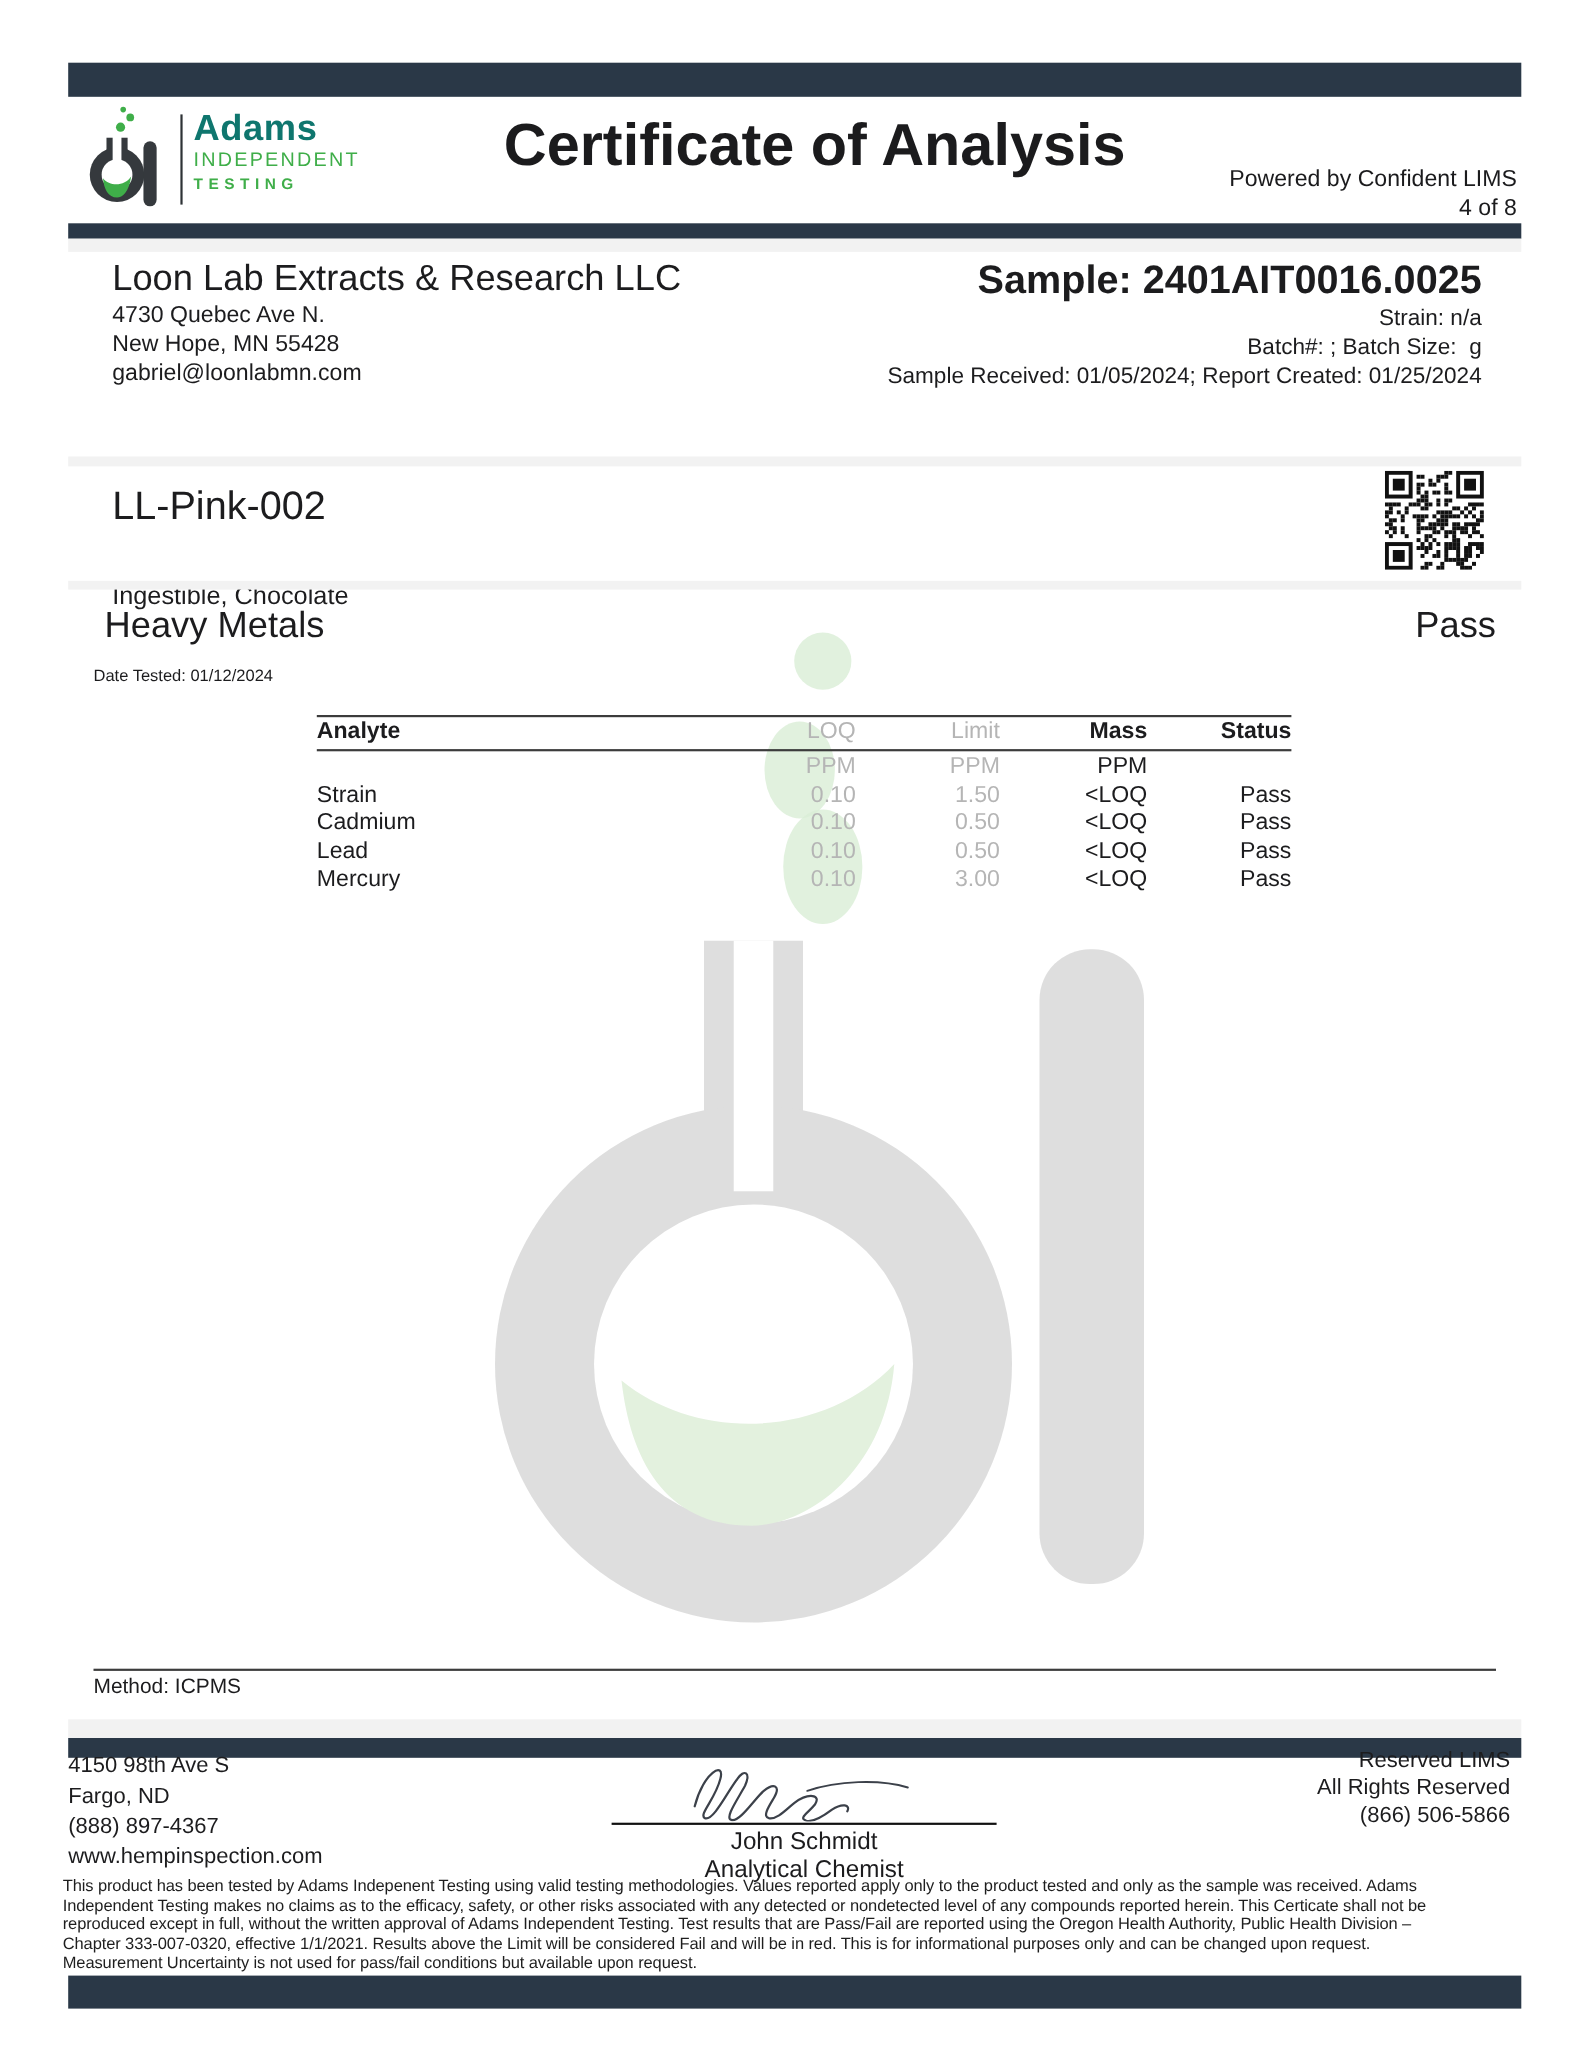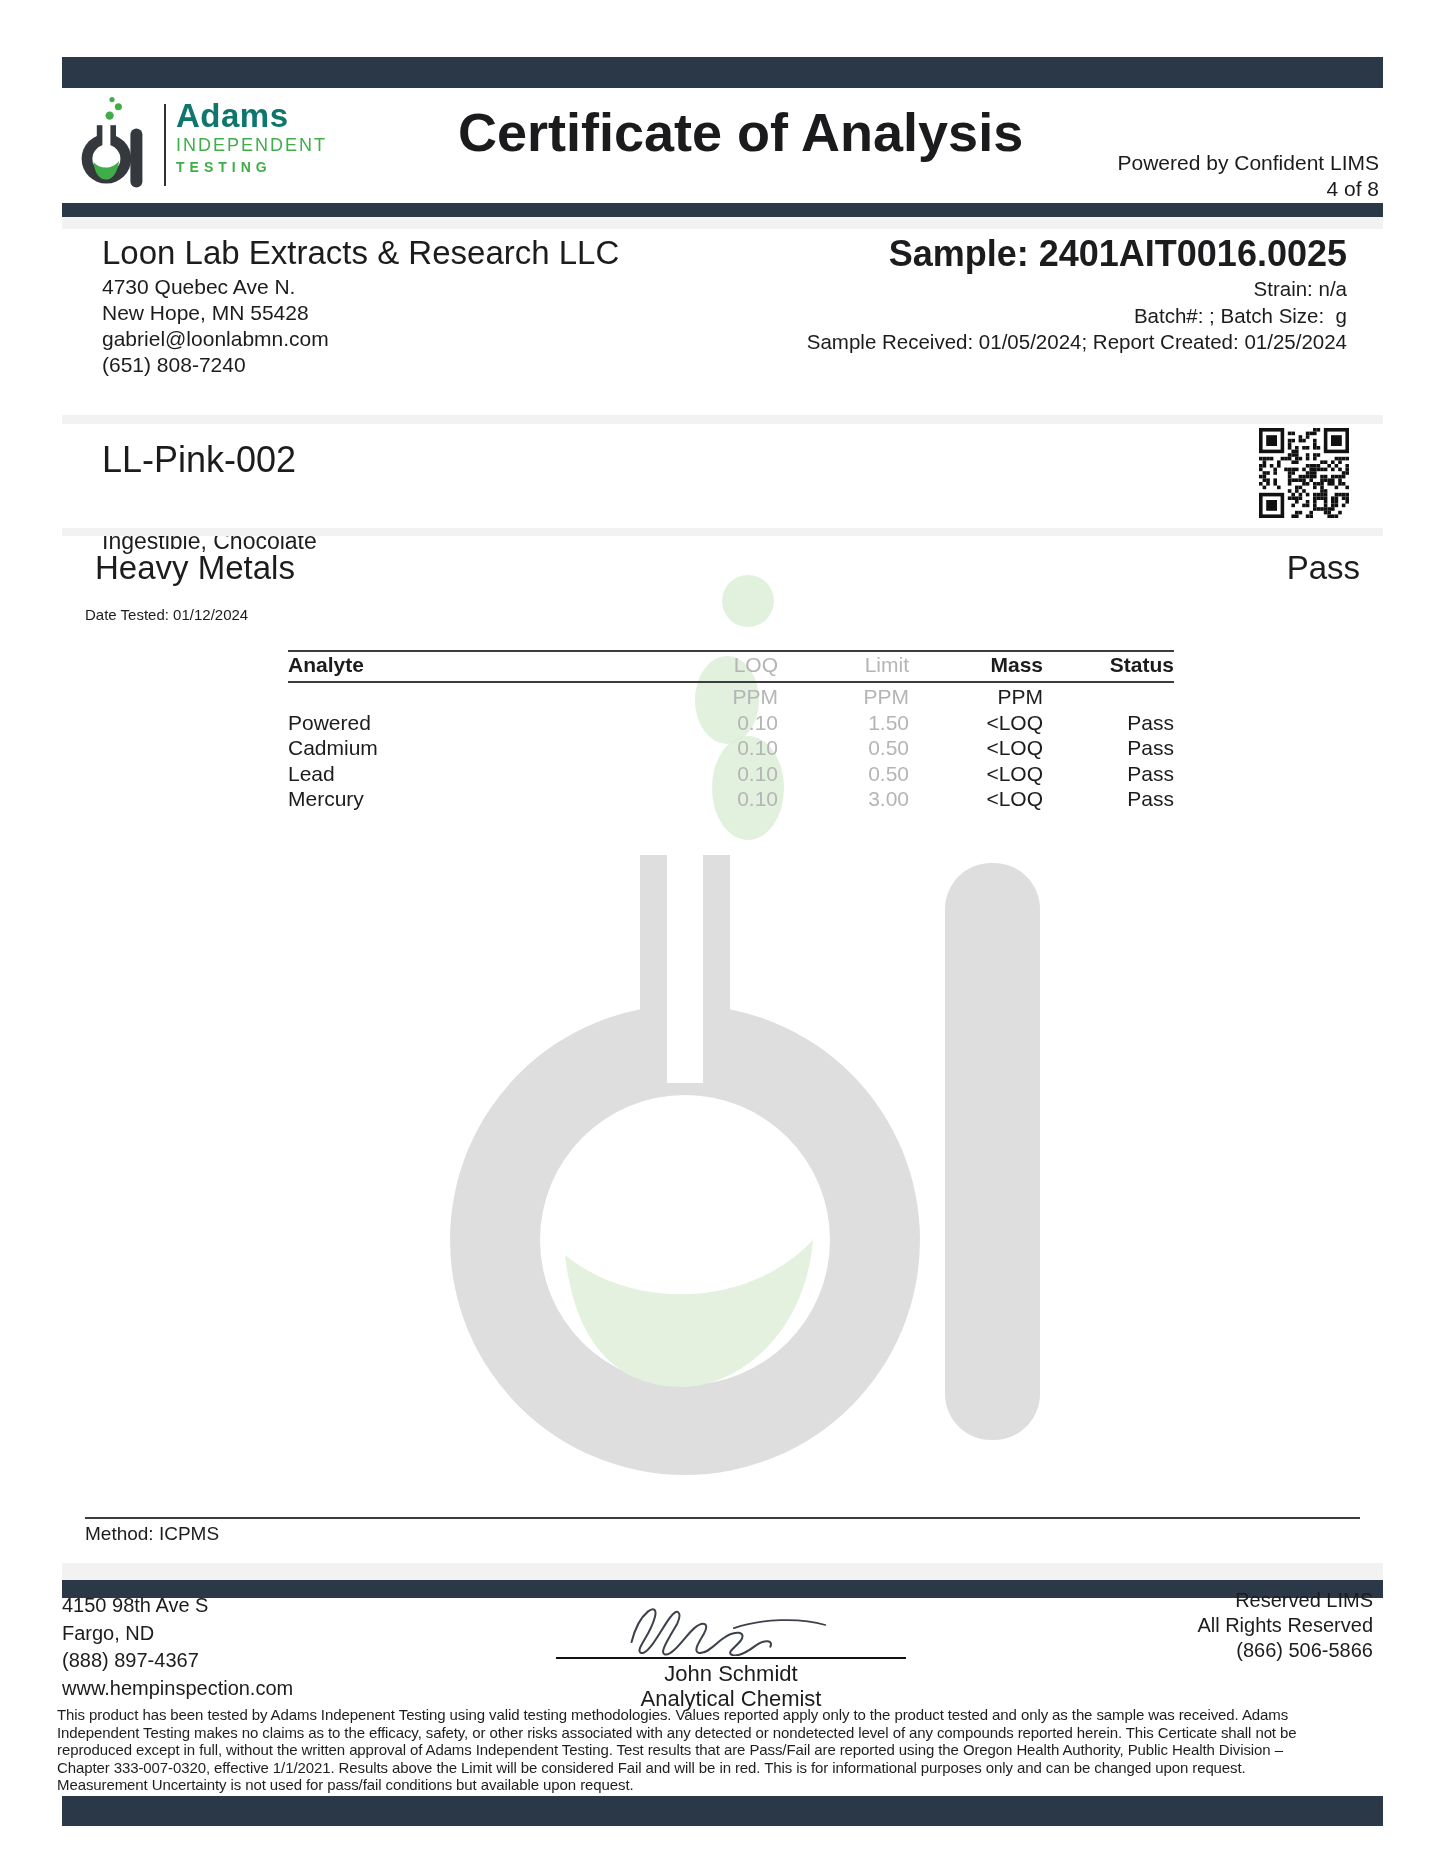--- a/index.html
+++ b/index.html
@@ -83,21 +83,20 @@
   </div>
 
   <div class="bar" style="top:203px;height:14px;"></div>
   <div class="gap" style="top:217px;height:12px;"></div>
 
   <div class="abs" style="left:102px;top:232px;">
     <div class="client-name">Loon Lab Extracts &amp; Research LLC</div>
     <div class="client-line">4730 Quebec Ave N.</div>
     <div class="client-line">New Hope, MN 55428</div>
     <div class="client-line">gabriel@loonlabmn.com</div>
-    <div class="client-line">(651) 808-7240</div>
   </div>
 
   <div class="abs right" style="right:98px;top:232px;">
     <div class="sample-id">Sample: 2401AIT0016.0025</div>
     <div class="sample-line">Strain: n/a</div>
     <div class="sample-line prewrap">Batch#: ; Batch Size:  g</div>
     <div class="sample-line">Sample Received: 01/05/2024; Report Created: 01/25/2024</div>
   </div>
 
   <div class="gap" style="top:415px;height:9px;"></div>
@@ -347,21 +346,21 @@
       <div class="c c5 bold">Status</div>
     </div>
     <div class="t-row t-units">
       <div class="c c1"></div>
       <div class="c c2 grayv">PPM</div>
       <div class="c c3 grayv">PPM</div>
       <div class="c c4">PPM</div>
       <div class="c c5"></div>
     </div>
     <div class="t-row">
-      <div class="c c1">Powered</div>
+      <div class="c c1">Strain</div>
       <div class="c c2 grayv">0.10</div>
       <div class="c c3 grayv">1.50</div>
       <div class="c c4">&lt;LOQ</div>
       <div class="c c5">Pass</div>
     </div>
     <div class="t-row">
       <div class="c c1">Cadmium</div>
       <div class="c c2 grayv">0.10</div>
       <div class="c c3 grayv">0.50</div>
       <div class="c c4">&lt;LOQ</div>

